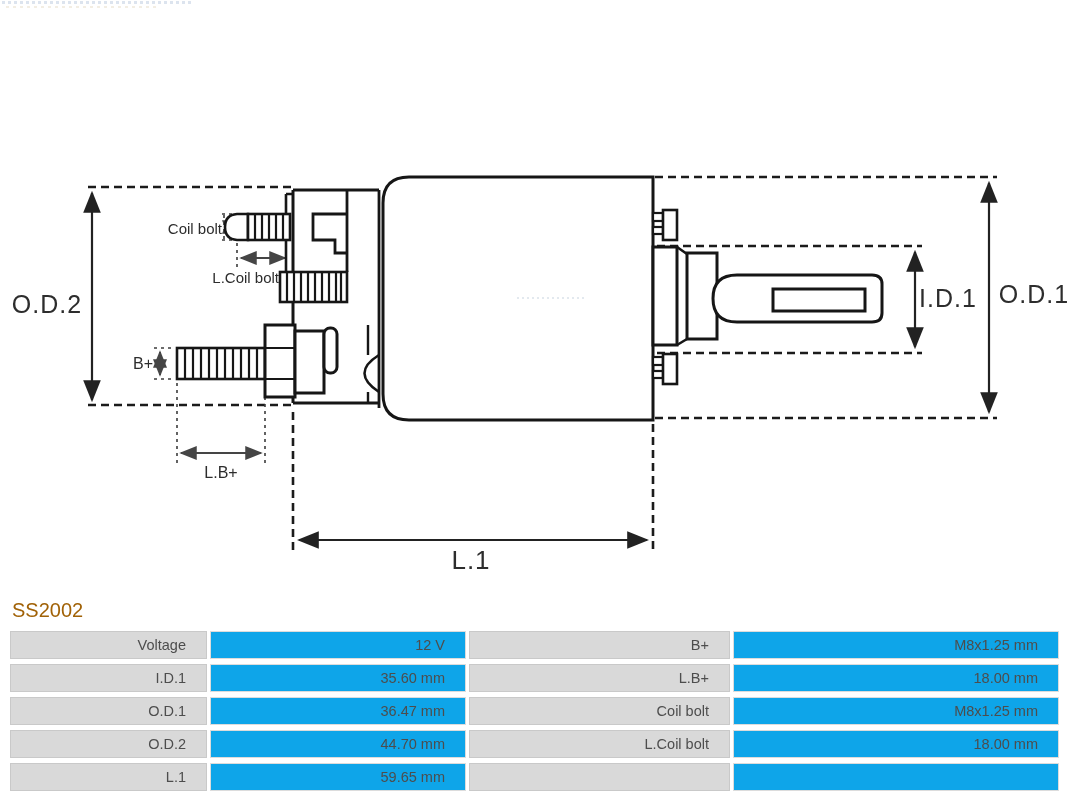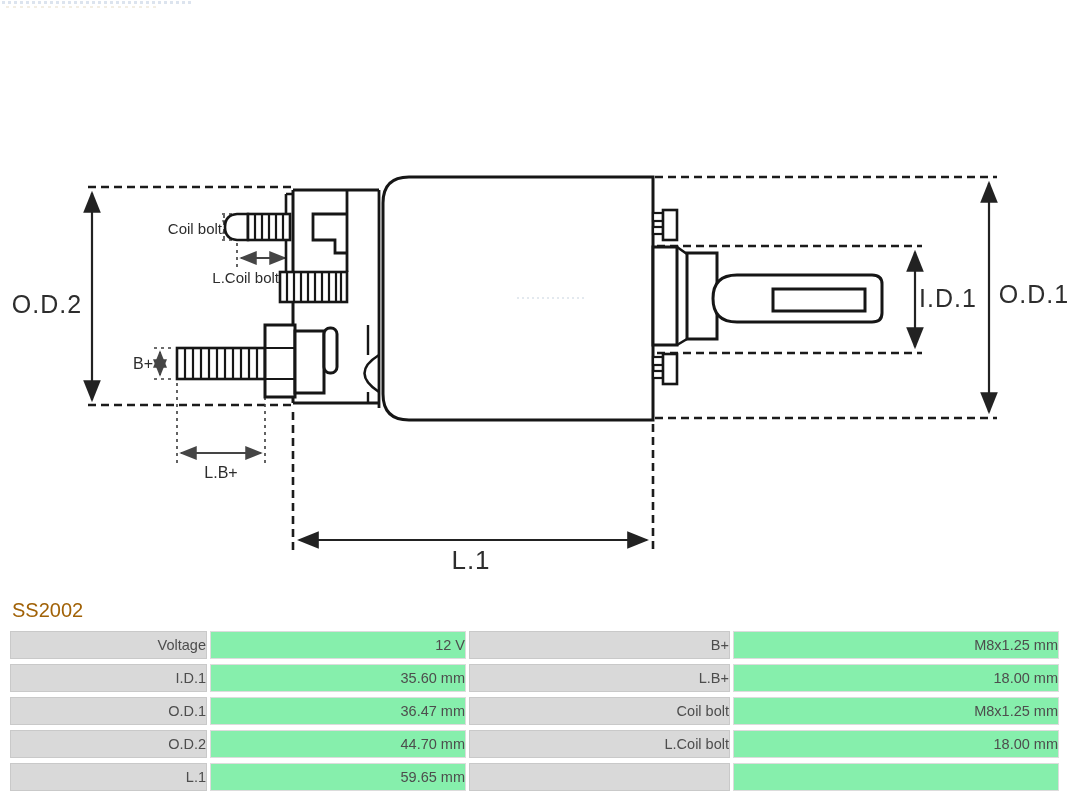--- a/index.html
+++ b/index.html
@@ -24,25 +24,25 @@
   .spec-table{
     position:absolute;left:10px;top:631px;
     display:grid;
     grid-template-columns:197px 256px 261px 326px;
     grid-auto-rows:28px;
     column-gap:3px;row-gap:5px;
     font-size:14.5px;color:#4d4d4d;
   }
   .cell{
     display:flex;align-items:center;justify-content:flex-end;
-    padding-right:0;box-sizing:border-box;
+    padding-right:20px;box-sizing:border-box;
     white-space:nowrap;overflow:hidden;
   }
   .cell.label{background:#d9d9d9;border:1px solid #c9c9c9;}
-  .cell.value{background:#86efac;border:1px solid #dcdcdc;}
+  .cell.value{background:#0ea5e9;border:1px solid #dcdcdc;}
   text{font-family:"Liberation Sans",sans-serif;}
 </style>
 </head>
 <body>
 
 <div class="top-artifact"></div>
 
 <svg class="diagram-svg" width="1080" height="599" viewBox="0 0 1080 599">
   <defs>
     <marker id="ahb" viewBox="0 0 10 8" refX="9" refY="4" markerWidth="10" markerHeight="8" orient="auto-start-reverse">

